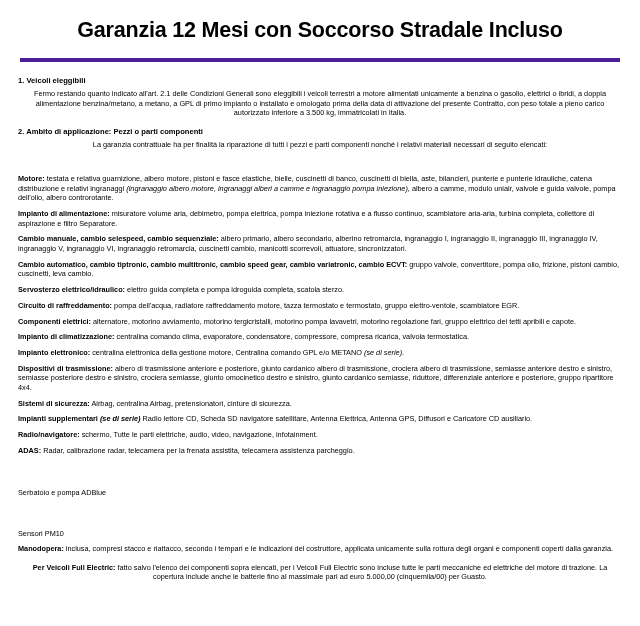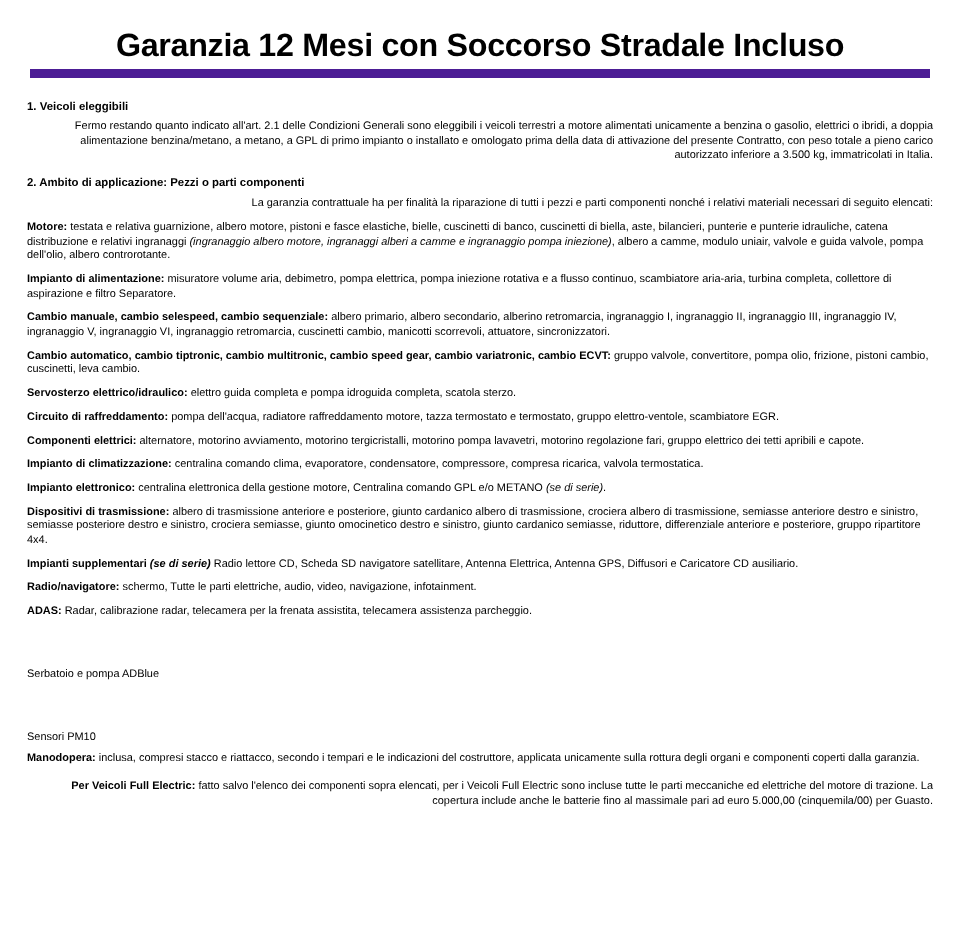--- a/index.html
+++ b/index.html
@@ -19,38 +19,38 @@
     height: 626px;
     box-sizing: border-box;
     padding: 14px 18px 0 18px;
     position: relative;
   }
   .doc-title {
     font-size: 21.5px;
     font-weight: bold;
     text-align: center;
     letter-spacing: -0.2px;
-    border-bottom: 6px solid #4c1d95;
-    padding-bottom: 3px;
+    border-bottom: 4px solid #4c1d95;
+    padding-bottom: 15px;
     margin: 4px 2px 14px 2px;
     white-space: nowrap;
   }
   .section-heading {
     font-size: 7.6px;
     font-weight: bold;
     margin: 0 0 4px 0;
   }
   .para {
     font-size: 7.3px;
     line-height: 1.33;
     margin: 0 0 9px 0;
-    text-align: right;
+    text-align: center;
   }
   .para.tight {
-    margin-bottom: 6px;
+    margin-bottom: 24px;
   }
   .para b {
     font-weight: bold;
   }
   .line-item {
     font-size: 7.3px;
     line-height: 1.33;
     margin: 0 0 6px 0;
   }
   .line-item.small-gap { margin-bottom: 5px; margin-top: 32px; }
@@ -97,20 +97,23 @@
     <div class="line-item">
       <b>Impianto di climatizzazione:</b><span> centralina comando clima, evaporatore, condensatore, compressore, compresa ricarica, valvola termostatica.</span>
     </div>
     <div class="line-item">
       <b>Impianto elettronico:</b><span> centralina elettronica della gestione motore, Centralina comando GPL e/o METANO</span><i> (se di serie)</i><span>.</span>
     </div>
     <div class="line-item">
       <b>Dispositivi di trasmissione:</b><span> albero di trasmissione anteriore e posteriore, giunto cardanico albero di trasmissione, crociera albero di trasmissione, semiasse anteriore destro e sinistro, semiasse posteriore destro e sinistro, crociera semiasse, giunto omocinetico destro e sinistro, giunto cardanico semiasse, riduttore, differenziale anteriore e posteriore, gruppo ripartitore 4x4.</span>
     </div>
     <div class="line-item">
+      <b>Sistemi di sicurezza:</b><span> Airbag, centralina Airbag, pretensionatori, cinture di sicurezza.</span>
+    </div>
+    <div class="line-item">
       <b>Impianti supplementari</b><b><i> (se di serie)</i></b><span> Radio lettore CD, Scheda SD navigatore satellitare, Antenna Elettrica, Antenna GPS, Diffusori e Caricatore CD ausiliario.</span>
     </div>
     <div class="line-item">
       <b>Radio/navigatore:</b><span> schermo, Tutte le parti elettriche, audio, video, navigazione, infotainment.</span>
     </div>
     <div class="line-item">
       <b>ADAS:</b><span> Radar, calibrazione radar, telecamera per la frenata assistita, telecamera assistenza parcheggio.</span>
     </div>
     <div class="line-item small-gap">
       <span>Serbatoio e pompa ADBlue</span>

